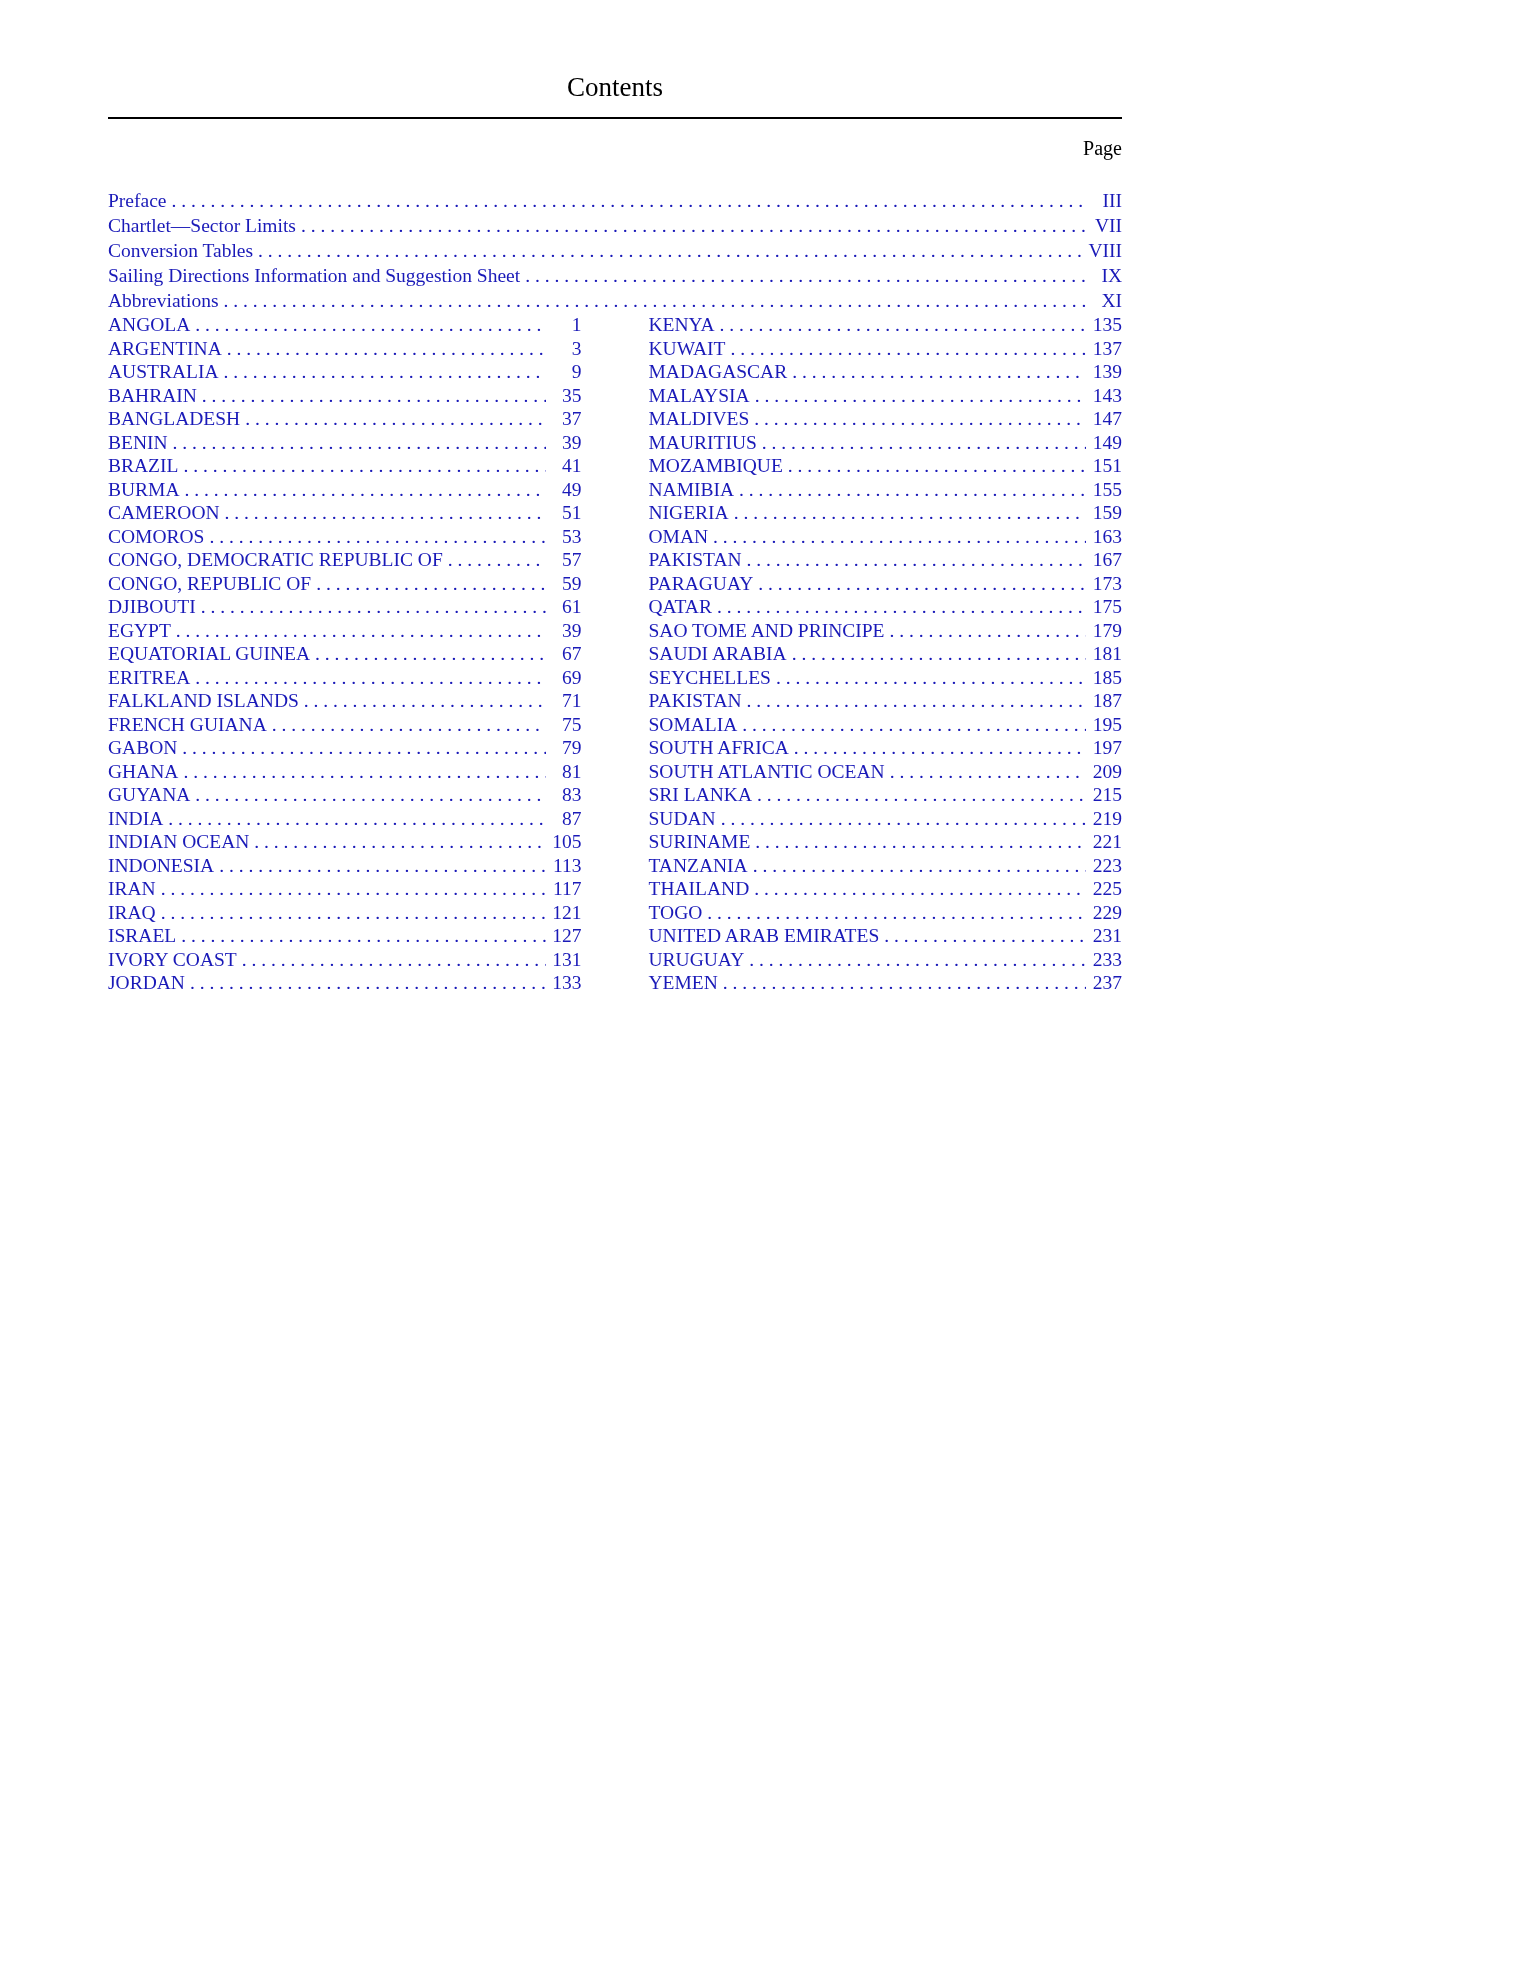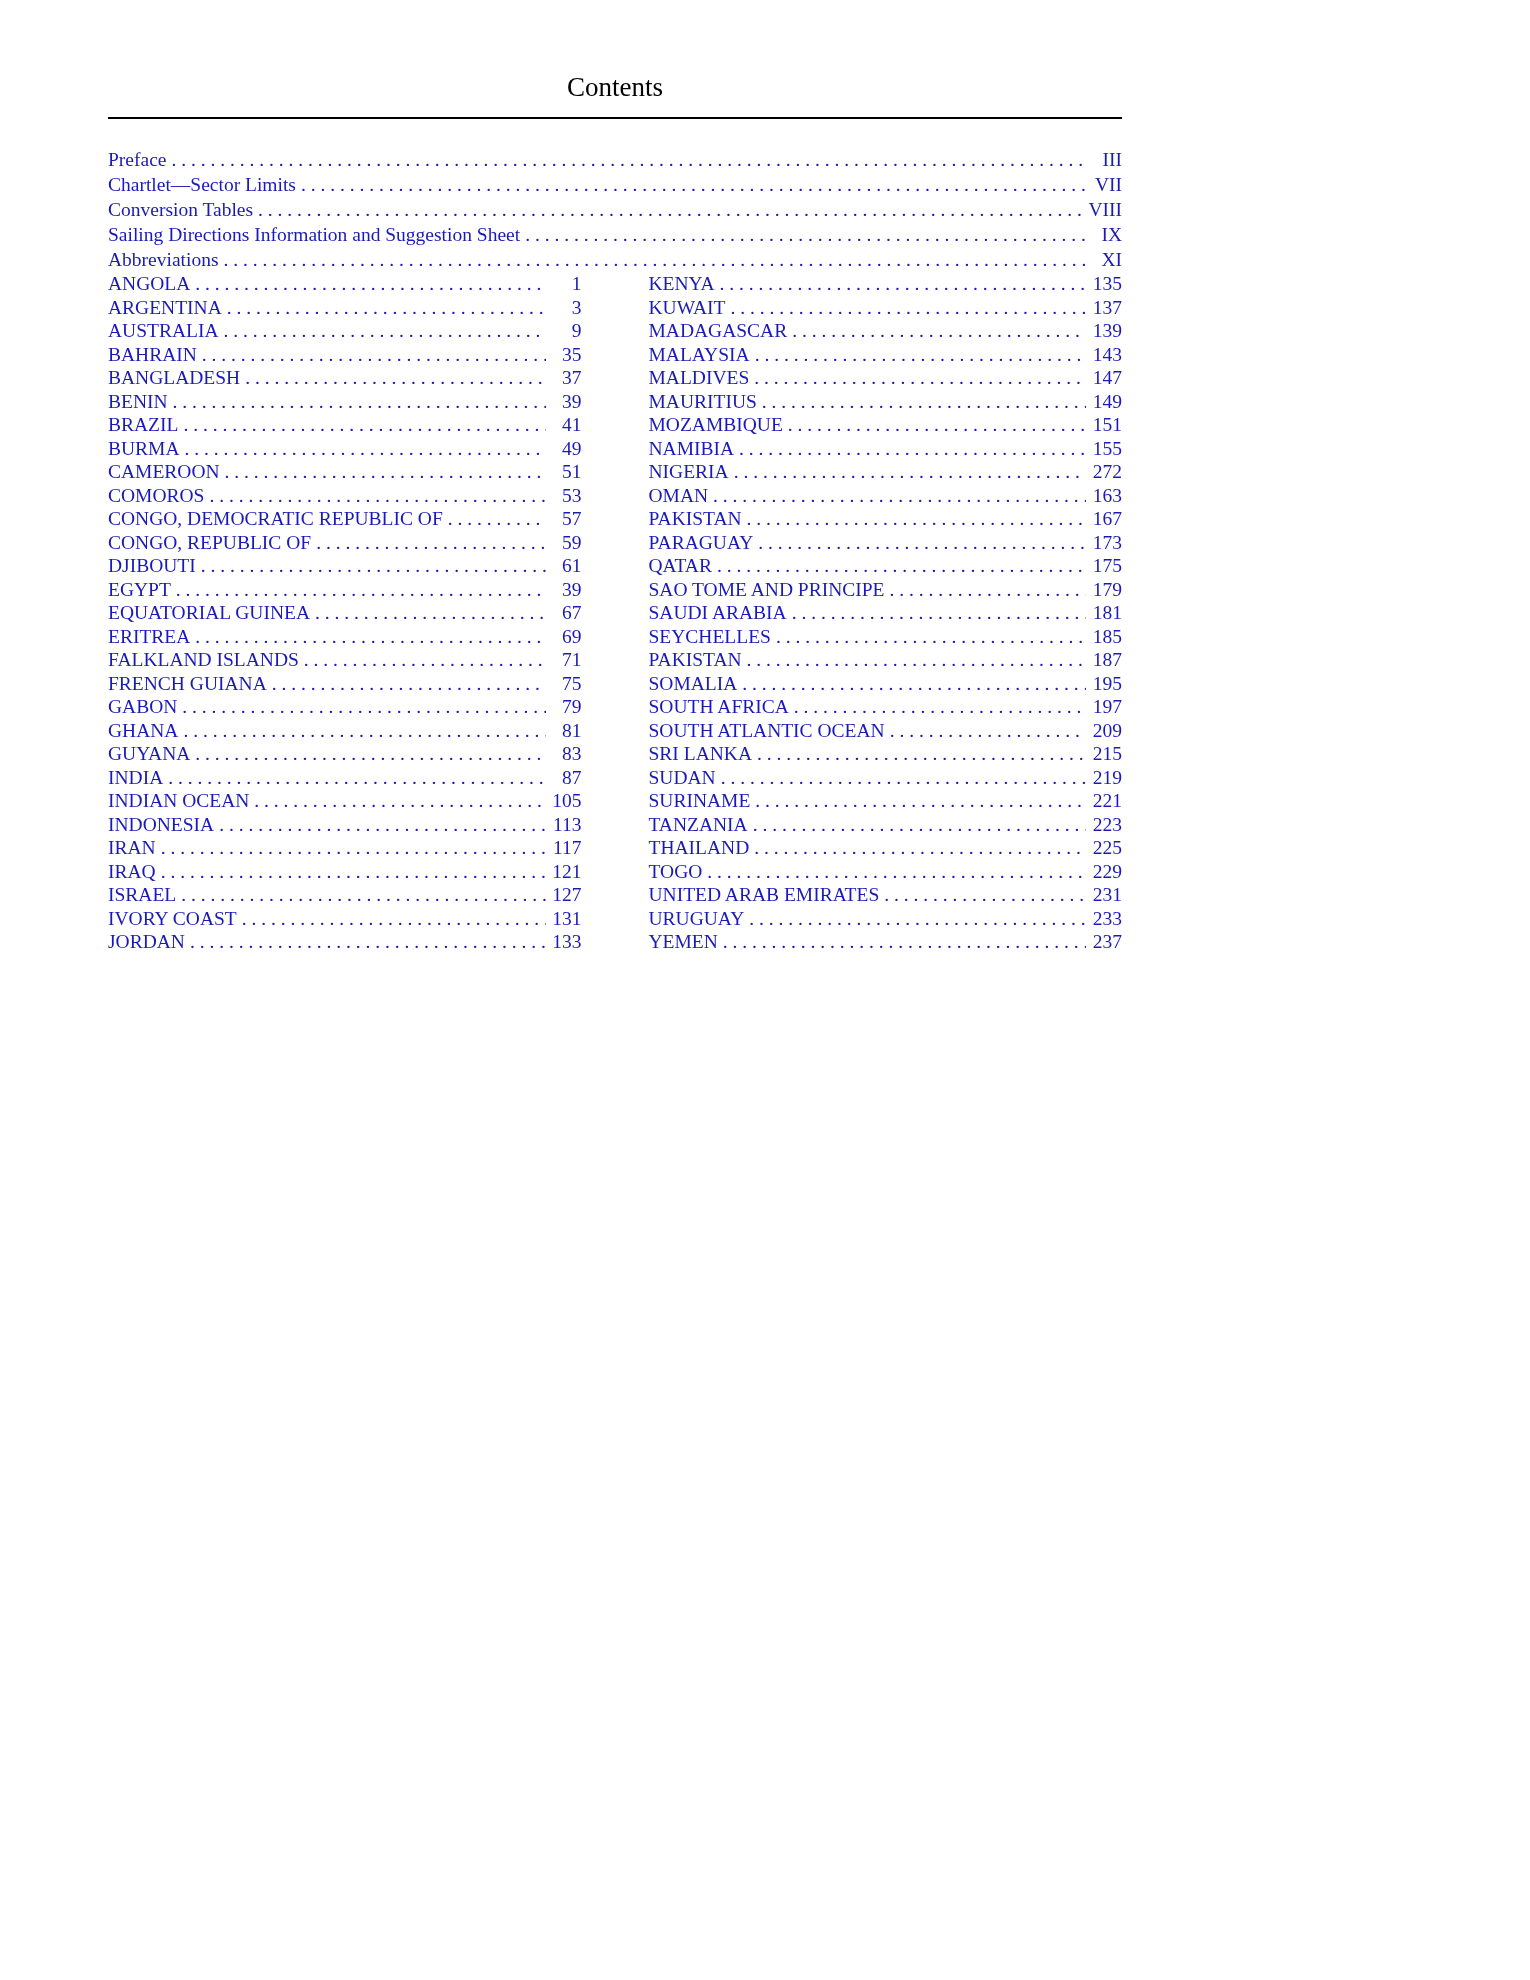--- a/index.html
+++ b/index.html
@@ -96,20 +96,21 @@
     font-size: 20px;
   }
 </style>
 </head>
 <body>
 
 <div class="page" style="--accent: #1a1ab8;">
 
   <h1 class="title">Contents</h1>
   <hr class="rule">
+  <div class="page-label">Page</div>
 
   <div class="front-matter" id="front-matter">
       <div class="toc-row">
         <span class="toc-label">Preface</span>
         <span class="dots">. . . . . . . . . . . . . . . . . . . . . . . . . . . . . . . . . . . . . . . . . . . . . . . . . . . . . . . . . . . . . . . . . . . . . . . . . . . . . . . . . . . . . . . . . . . . . . . . . . . . . . . . . . . . . . . . . . . . . . . . . . . . . . . . . . . . . . . . . . . . </span>
         <span class="num">III</span>
       </div>
       <div class="toc-row">
         <span class="toc-label">Chartlet—Sector Limits</span>
         <span class="dots">. . . . . . . . . . . . . . . . . . . . . . . . . . . . . . . . . . . . . . . . . . . . . . . . . . . . . . . . . . . . . . . . . . . . . . . . . . . . . . . . . . . . . . . . . . . . . . . . . . . . . . . . . . . . . . . . . . . . . . . . . . . . . . . . . . . . . . . . . . . . </span>
@@ -318,21 +319,21 @@
           <span class="num">151</span>
         </div>
         <div class="toc-row">
           <span class="toc-label">NAMIBIA</span>
           <span class="dots">. . . . . . . . . . . . . . . . . . . . . . . . . . . . . . . . . . . . . . . . . . . . . . . . . . . . . . . . . . . . . . . . . . . . . . . . . . . . . . . . . . . . . . . . . . . . . . . . . . . . . . . . . . . . . . . . . . . . . . . . . . . . . . . . . . . . . . . . . . . . </span>
           <span class="num">155</span>
         </div>
         <div class="toc-row">
           <span class="toc-label">NIGERIA</span>
           <span class="dots">. . . . . . . . . . . . . . . . . . . . . . . . . . . . . . . . . . . . . . . . . . . . . . . . . . . . . . . . . . . . . . . . . . . . . . . . . . . . . . . . . . . . . . . . . . . . . . . . . . . . . . . . . . . . . . . . . . . . . . . . . . . . . . . . . . . . . . . . . . . . </span>
-          <span class="num">272</span>
+          <span class="num">159</span>
         </div>
         <div class="toc-row">
           <span class="toc-label">OMAN</span>
           <span class="dots">. . . . . . . . . . . . . . . . . . . . . . . . . . . . . . . . . . . . . . . . . . . . . . . . . . . . . . . . . . . . . . . . . . . . . . . . . . . . . . . . . . . . . . . . . . . . . . . . . . . . . . . . . . . . . . . . . . . . . . . . . . . . . . . . . . . . . . . . . . . . </span>
           <span class="num">163</span>
         </div>
         <div class="toc-row">
           <span class="toc-label">PAKISTAN</span>
           <span class="dots">. . . . . . . . . . . . . . . . . . . . . . . . . . . . . . . . . . . . . . . . . . . . . . . . . . . . . . . . . . . . . . . . . . . . . . . . . . . . . . . . . . . . . . . . . . . . . . . . . . . . . . . . . . . . . . . . . . . . . . . . . . . . . . . . . . . . . . . . . . . . </span>
           <span class="num">167</span>

